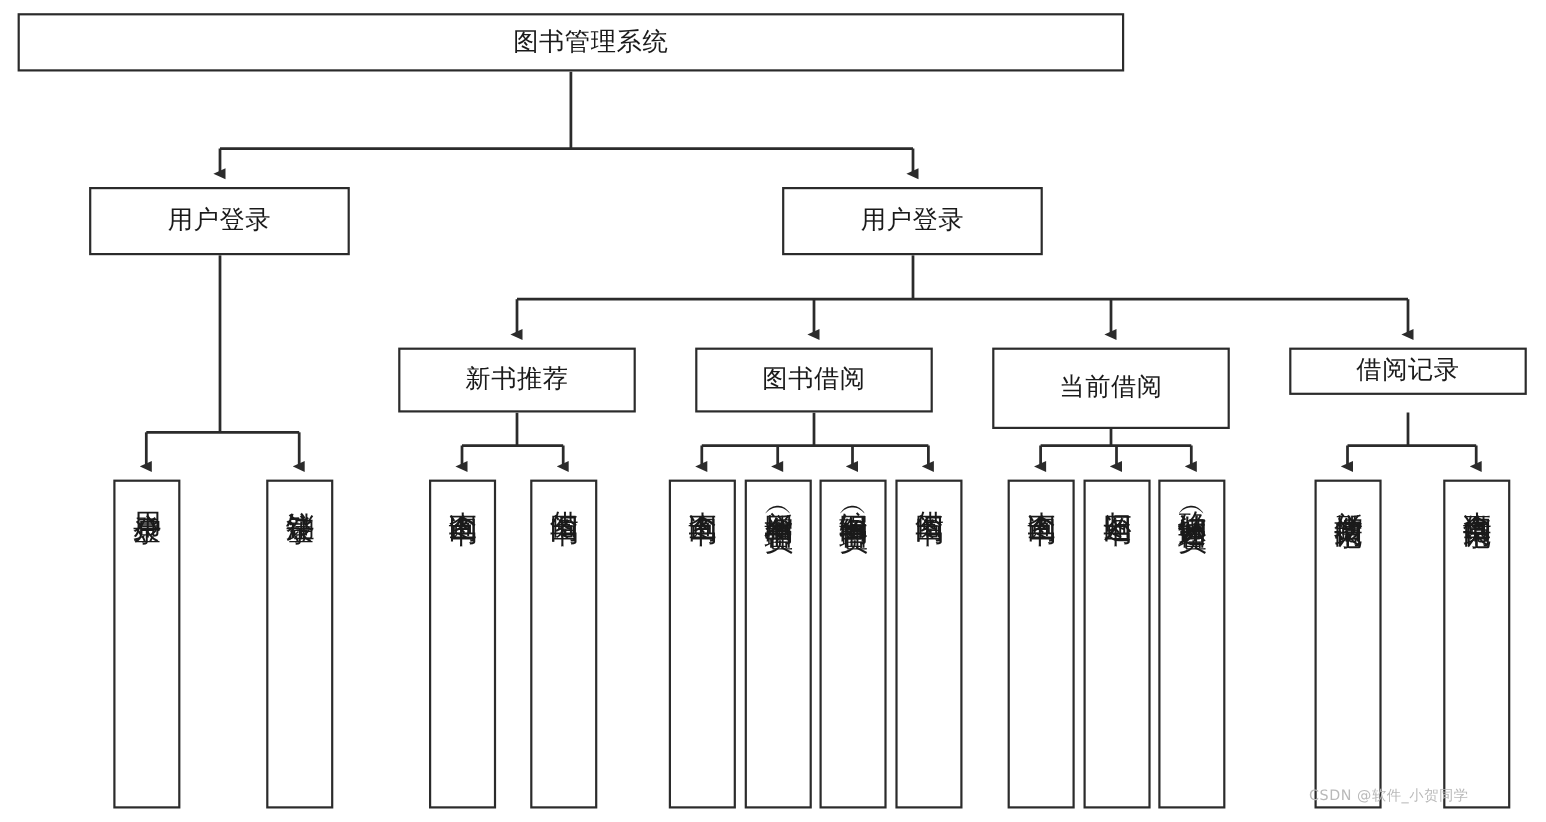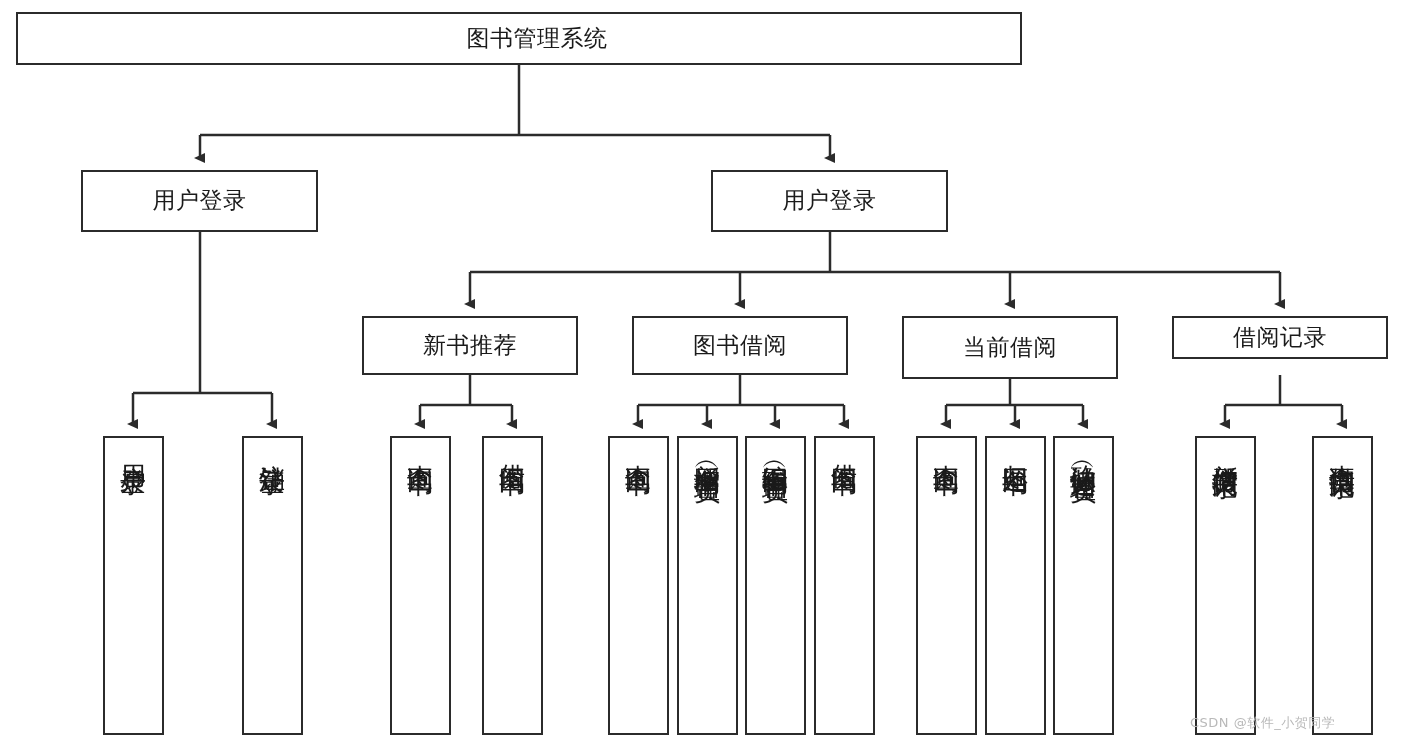--- a/index.html
+++ b/index.html
@@ -132,21 +132,21 @@
   <div class="node horiz" style="left:711px; top:170px; width:237px; height:62px;">
     <span class="label">用户登录</span>
   </div>
 
   <div class="node horiz" style="left:362px; top:316px; width:216px; height:59px;">
     <span class="label">新书推荐</span>
   </div>
   <div class="node horiz" style="left:632px; top:316px; width:216px; height:59px;">
     <span class="label">图书借阅</span>
   </div>
-  <div class="node horiz" style="left:902px; top:316px; width:216px; height:63px;">
+  <div class="node horiz" style="left:902px; top:316px; width:216px; height:74px;">
     <span class="label">当前借阅</span>
   </div>
   <div class="node horiz" style="left:1172px; top:316px; width:216px; height:43px;">
     <span class="label">借阅记录</span>
   </div>
 
   <div class="node vert" style="left:103px; top:436px; width:61px; height:299px;">
     <span class="label">用户登录</span>
   </div>
   <div class="node vert" style="left:242px; top:436px; width:61px; height:299px;">

